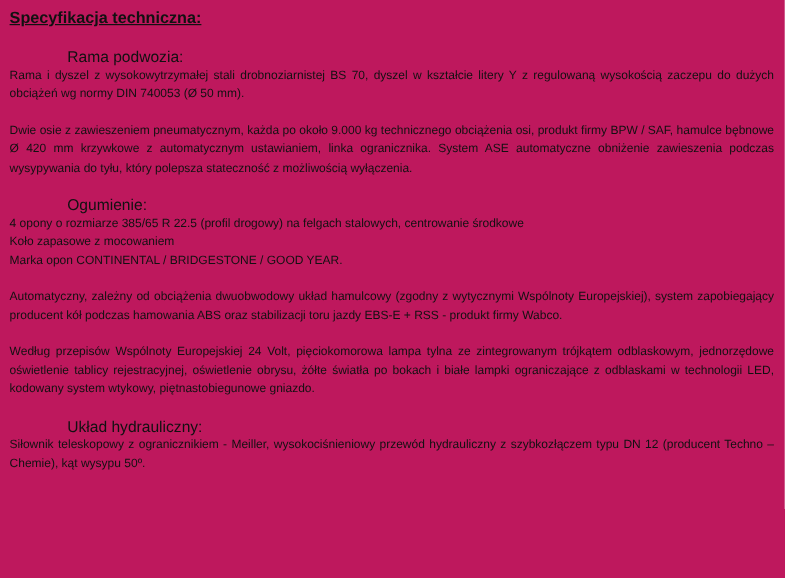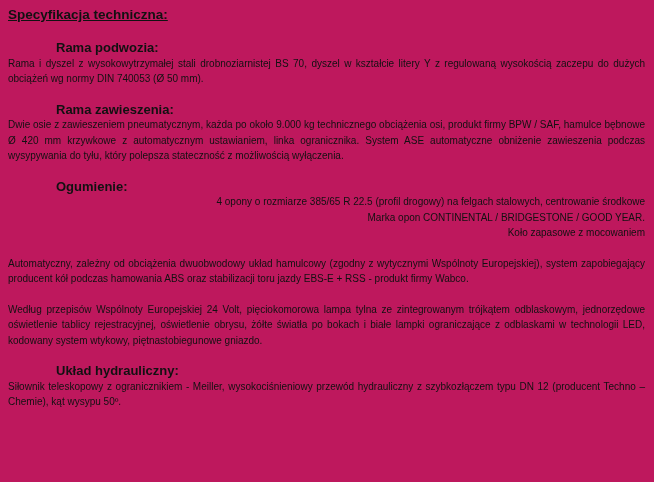--- a/index.html
+++ b/index.html
@@ -29,59 +29,58 @@
     line-height: 16px;
   }
   .section {
     margin: 0 0 15px 0;
   }
   .section:last-child {
     margin-bottom: 0;
   }
   .section-heading {
     font-size: 13px;
-    font-weight: bold;
+    font-weight: normal;
     margin: 0;
     line-height: 15.5px;
     padding-left: 48px;
   }
   .section p {
     font-size: 10px;
     margin: 0;
     line-height: 15.5px;
   }
   .just {
     text-align: justify;
   }
   .left {
-    text-align: right;
+    text-align: left;
   }
 </style>
 </head>
 <body>
 
 <div class="doc">
 
   <h1 class="doc-title">Specyfikacja techniczna:</h1>
 
   <div class="section">
     <h2 class="section-heading">Rama podwozia:</h2>
     <p class="just">Rama i dyszel z wysokowytrzymałej stali drobnoziarnistej BS 70, dyszel w kształcie litery Y z regulowaną wysokością zaczepu do dużych obciążeń wg normy DIN 740053 (Ø 50 mm).</p>
   </div>
 
   <div class="section">
-    <h2 class="section-heading">Rama zawieszenia:</h2>
     <p class="just">Dwie osie z zawieszeniem pneumatycznym, każda po około 9.000 kg technicznego obciążenia osi, produkt firmy BPW / SAF, hamulce bębnowe Ø 420 mm krzywkowe z automatycznym ustawianiem, linka ogranicznika. System ASE automatyczne obniżenie zawieszenia podczas wysypywania do tyłu, który polepsza stateczność z możliwością wyłączenia.</p>
   </div>
 
   <div class="section">
     <h2 class="section-heading">Ogumienie:</h2>
     <p class="left">4 opony o rozmiarze 385/65 R 22.5 (profil drogowy) na felgach stalowych, centrowanie środkowe</p>
+    <p class="left">Koło zapasowe z mocowaniem</p>
     <p class="left">Marka opon CONTINENTAL / BRIDGESTONE / GOOD YEAR.</p>
-    <p class="left">Koło zapasowe z mocowaniem</p>
   </div>
 
   <div class="section">
     <p class="just">Automatyczny, zależny od obciążenia dwuobwodowy układ hamulcowy (zgodny z wytycznymi Wspólnoty Europejskiej), system zapobiegający producent kół podczas hamowania ABS oraz stabilizacji toru jazdy EBS-E + RSS - produkt firmy Wabco.</p>
   </div>
 
   <div class="section">
     <p class="just">Według przepisów Wspólnoty Europejskiej 24 Volt, pięciokomorowa lampa tylna ze zintegrowanym trójkątem odblaskowym, jednorzędowe oświetlenie tablicy rejestracyjnej, oświetlenie obrysu, żółte światła po bokach i białe lampki ograniczające z odblaskami w technologii LED, kodowany system wtykowy, piętnastobiegunowe gniazdo.</p>
   </div>
 

